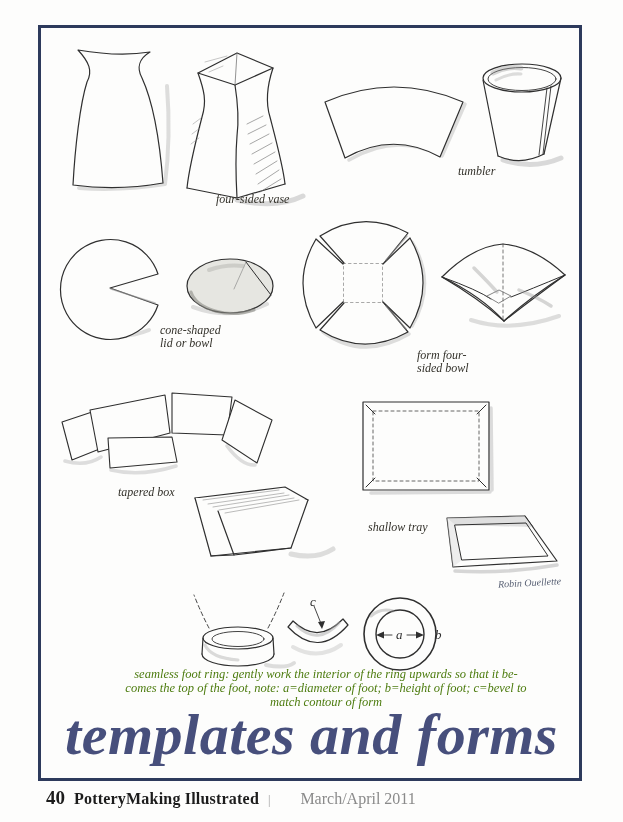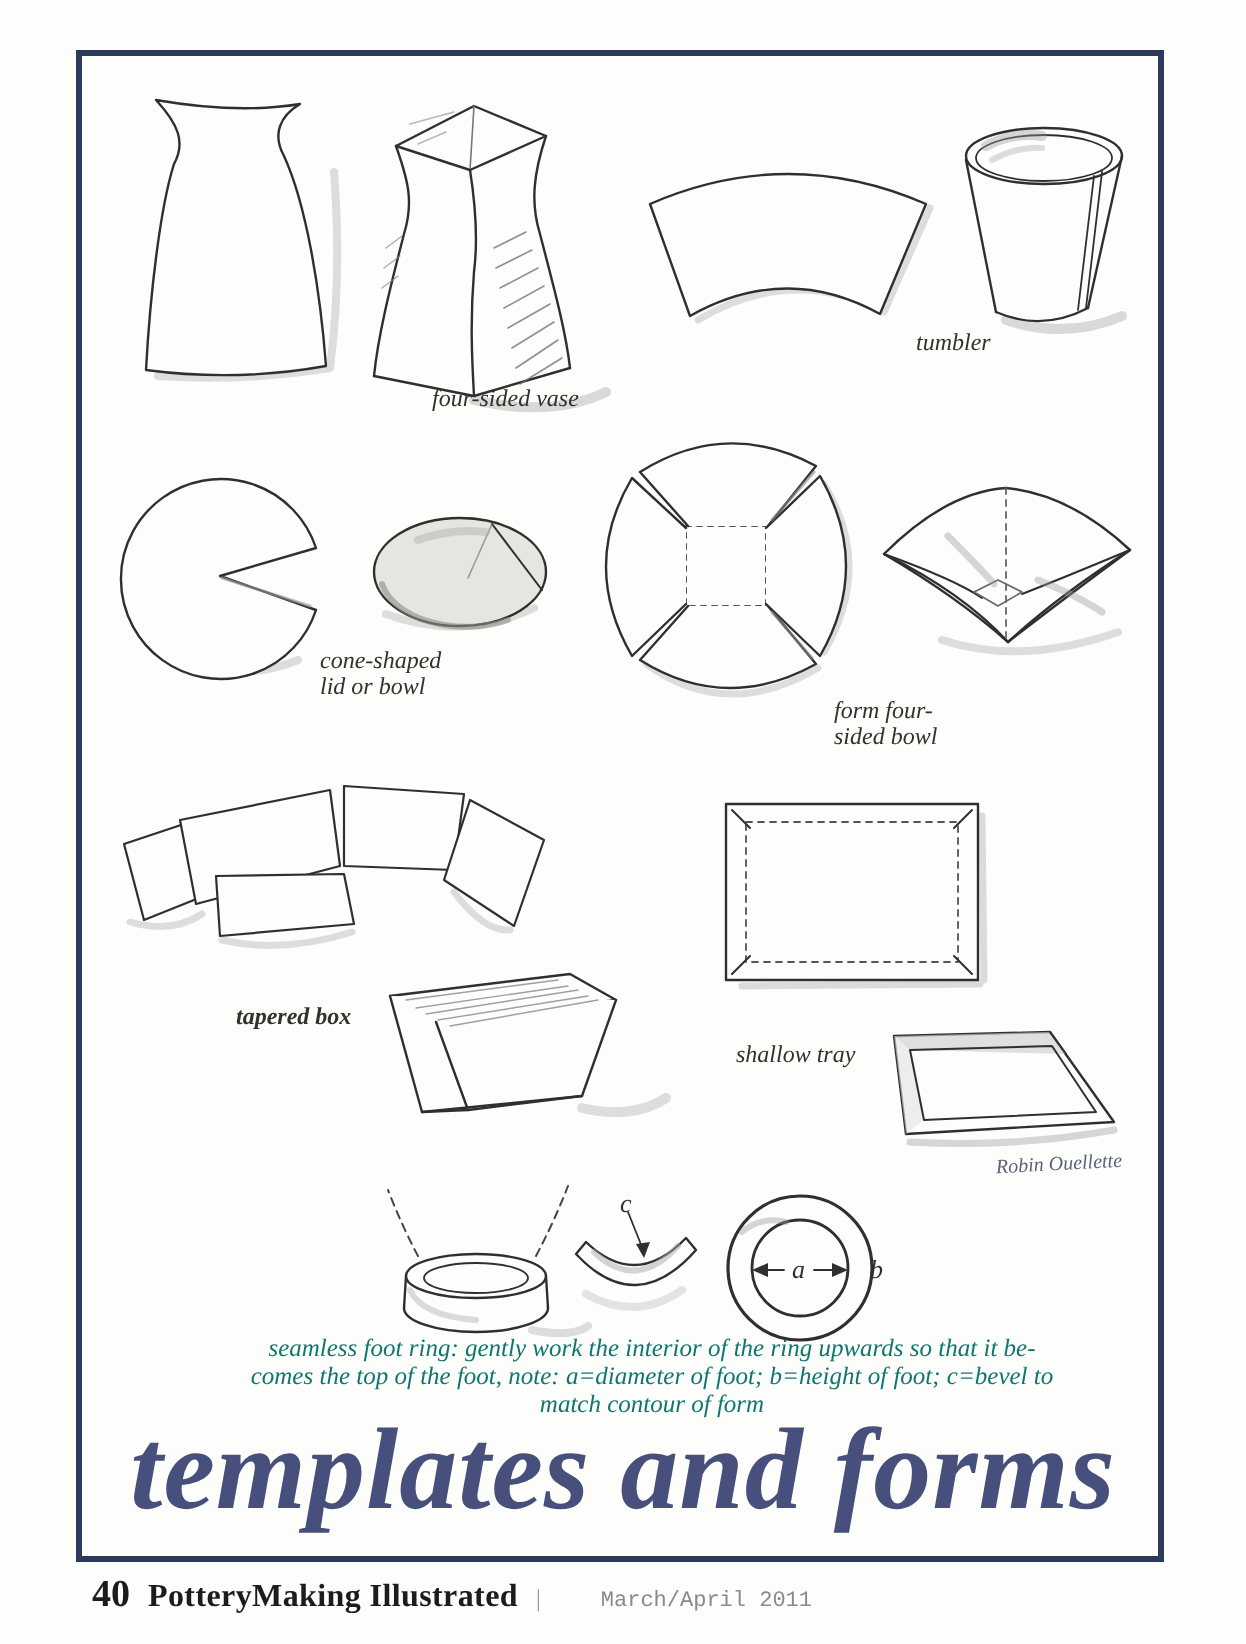--- a/index.html
+++ b/index.html
@@ -11,40 +11,40 @@
     position:absolute;left:38px;top:25px;width:544px;height:756px;
     box-sizing:border-box;border:3px solid #2d3a5c;background:#fdfdfc;
   }
   #art{position:absolute;left:0;top:0;}
   .lbl{
     position:absolute;font-style:italic;font-size:12px;line-height:13px;
     color:#33312a;white-space:nowrap;
   }
   .caption{
     position:absolute;left:41px;top:667px;width:570px;text-align:center;
-    font-style:italic;font-size:12.5px;line-height:14px;color:#0f766e;
+    font-style:italic;font-size:12.5px;line-height:14px;color:#4d7c0f;
   }
   .big-title{
     position:absolute;left:41px;top:700px;width:541px;text-align:center;
     font-style:italic;font-size:58px;line-height:70px;color:#474f7c;
     letter-spacing:0.5px;
     font-weight:bold;
   }
   .signature{
     position:absolute;left:498px;top:577px;font-style:italic;font-size:10px;
     color:#5a6275;transform:rotate(-3deg);
   }
   .footer{
     position:absolute;left:46px;top:787px;display:flex;align-items:baseline;
     gap:9px;color:#1c1c1c;
   }
   .footer .pagenum{font-weight:bold;font-size:19px;}
   .footer .mag{font-weight:bold;font-size:16px;letter-spacing:0.2px;}
   .footer .sep{color:#9a9a9a;font-size:12px;}
-  .footer .issue{color:#8a8a8a;font-size:11px;font-family:Liberation Mono, monospace;padding-left:21px;}
+  .footer .issue{color:#8a8a8a;font-size:16px;font-family:Liberation Serif, serif;padding-left:21px;}
 </style>
 </head>
 <body>
 
 <div id="page">
   <div id="frame">
 
     <svg id="art" width="538" height="750" viewBox="0 0 538 750" stroke-linecap="round" stroke-linejoin="round">
 
       <g fill="none" stroke="#2f2f2f" stroke-width="1.2">
@@ -192,21 +192,21 @@
   <div class="lbl" style="left:173px;top:193px;margin-left:43px;">four-sided vase</div>
   <div class="lbl" style="left:458px;top:165px;">tumbler</div>
   <div class="lbl" style="left:160px;top:324px;">
     <div>cone-shaped</div>
     <div>lid or bowl</div>
   </div>
   <div class="lbl" style="left:417px;top:349px;">
     <div>form four-</div>
     <div>sided bowl</div>
   </div>
-  <div class="lbl" style="left:118px;top:502px;font-weight:bold;">tapered box</div>
+  <div class="lbl" style="left:118px;top:486px;">tapered box</div>
   <div class="lbl" style="left:368px;top:521px;">shallow tray</div>
 
   <div class="signature">Robin Ouellette</div>
 
   <div class="caption">
     <div>seamless foot ring: gently work the interior of the ring upwards so that it be-</div>
     <div>comes the top of the foot, note: a=diameter of foot; b=height of foot; c=bevel to</div>
     <div>match contour of form</div>
   </div>
 

